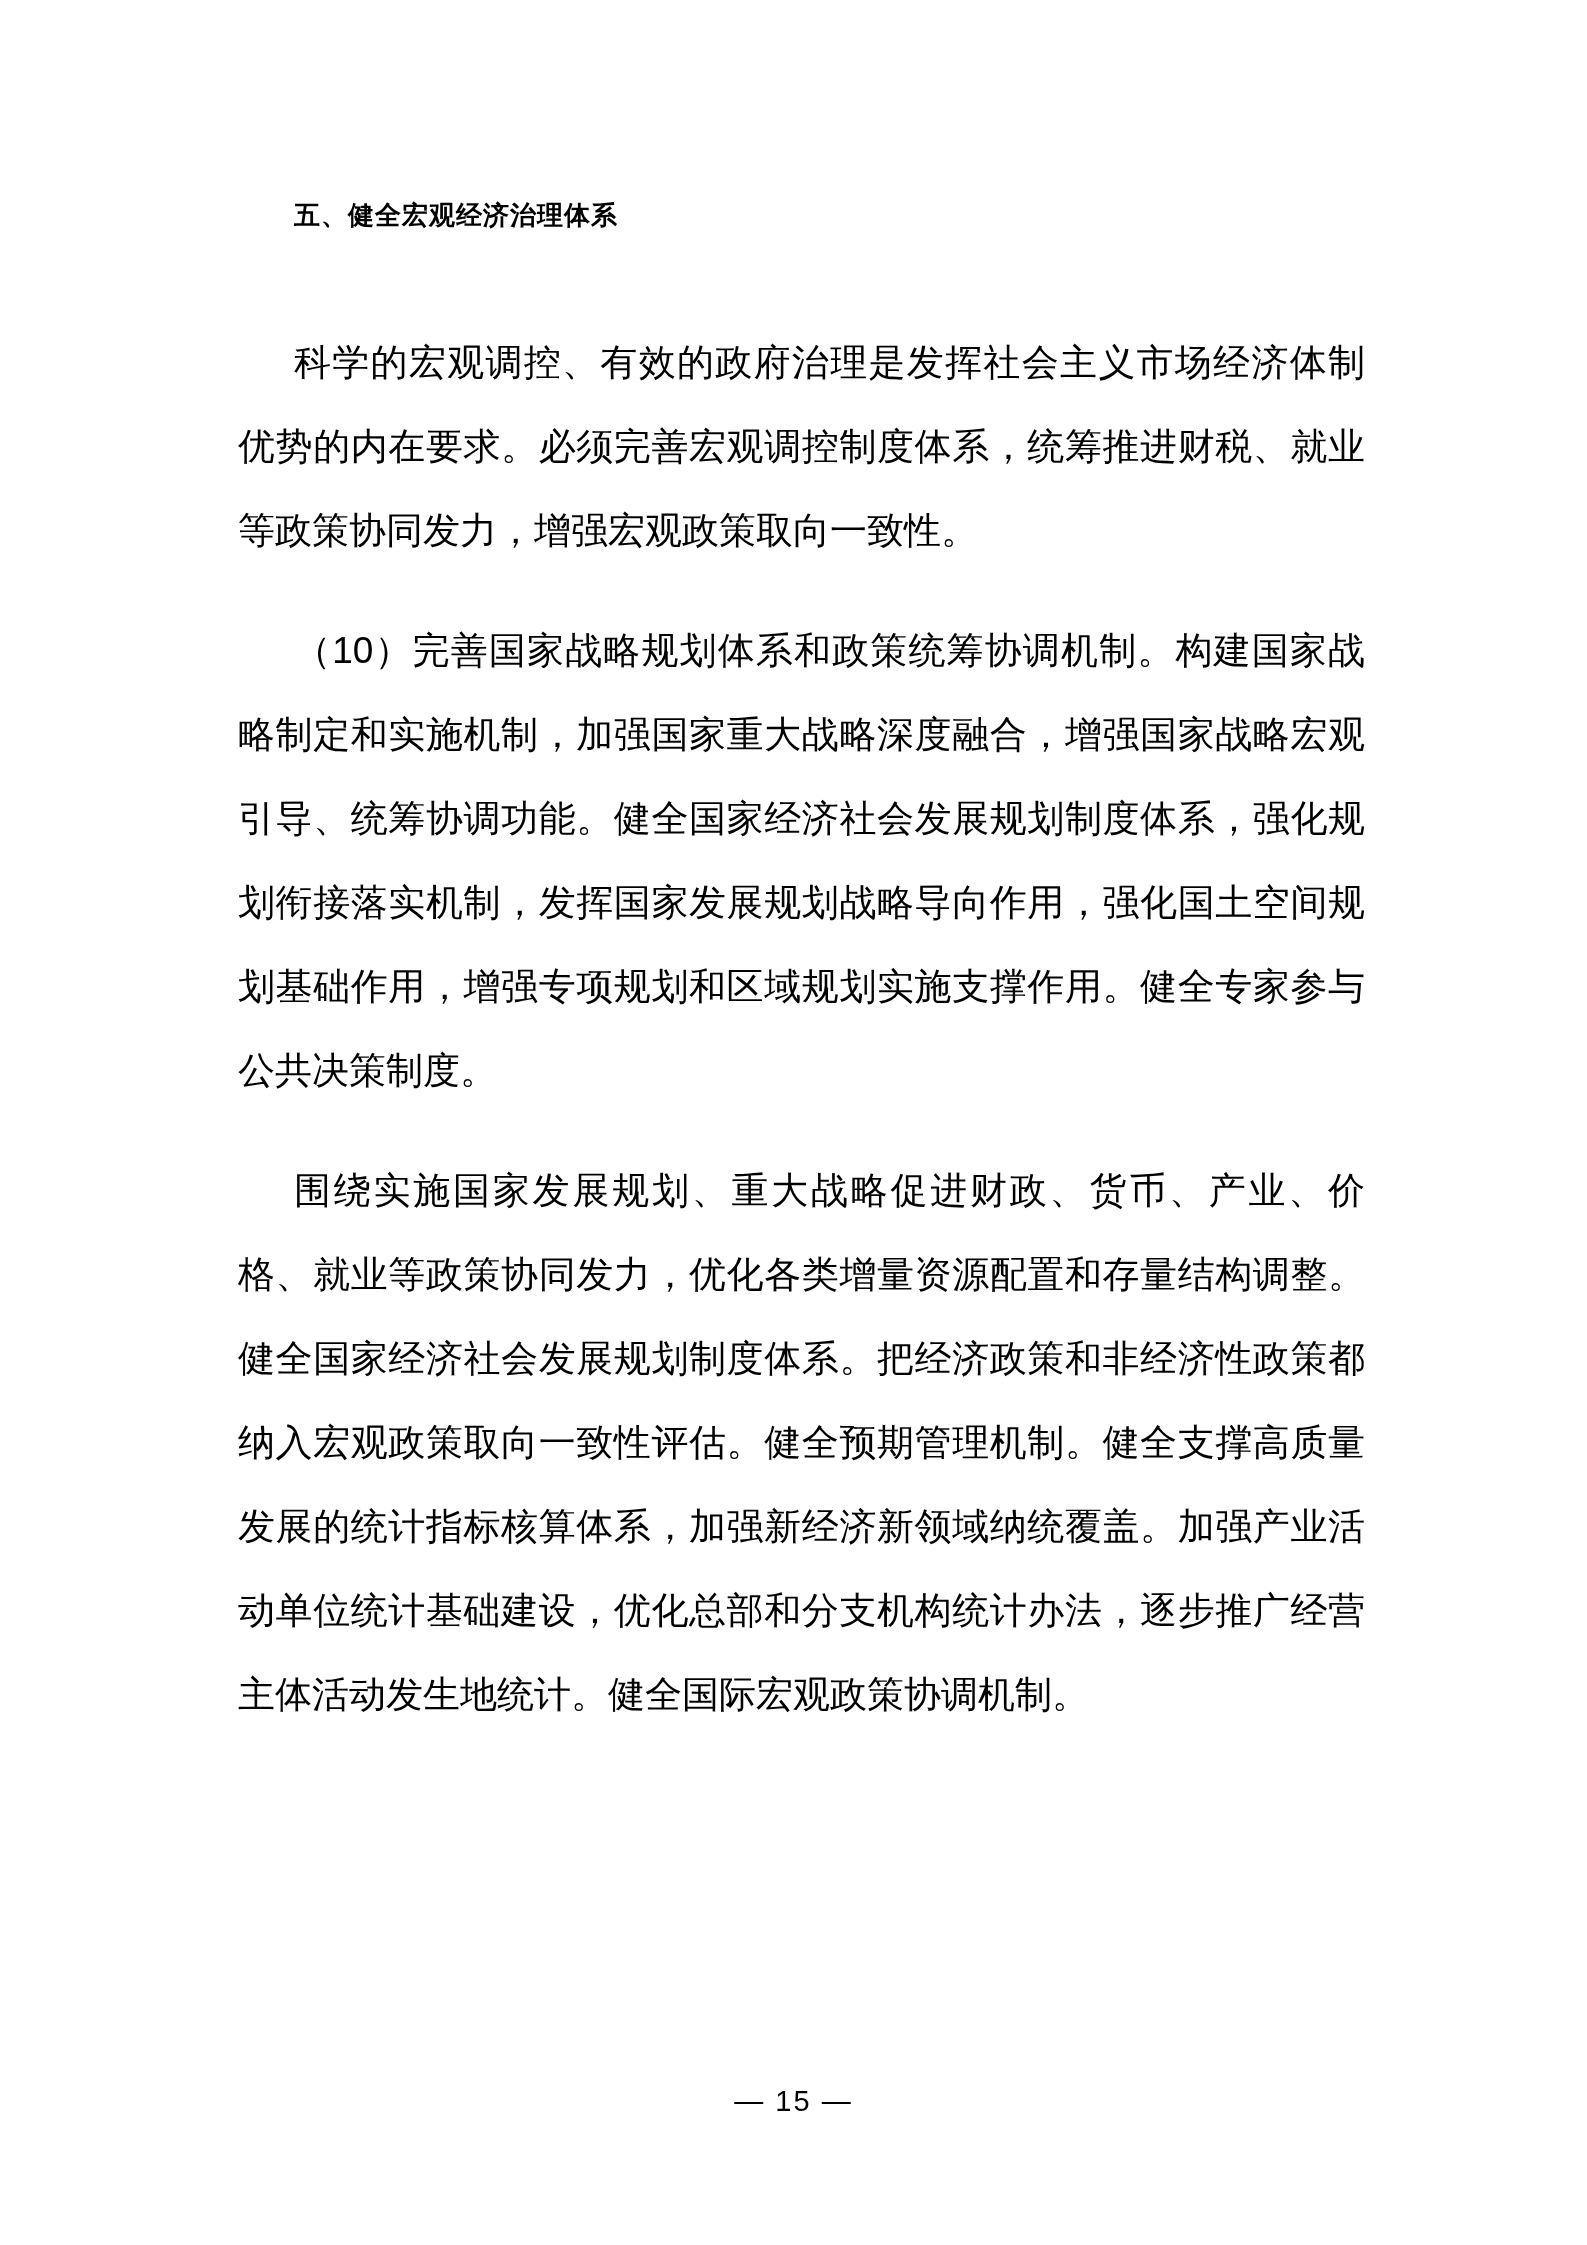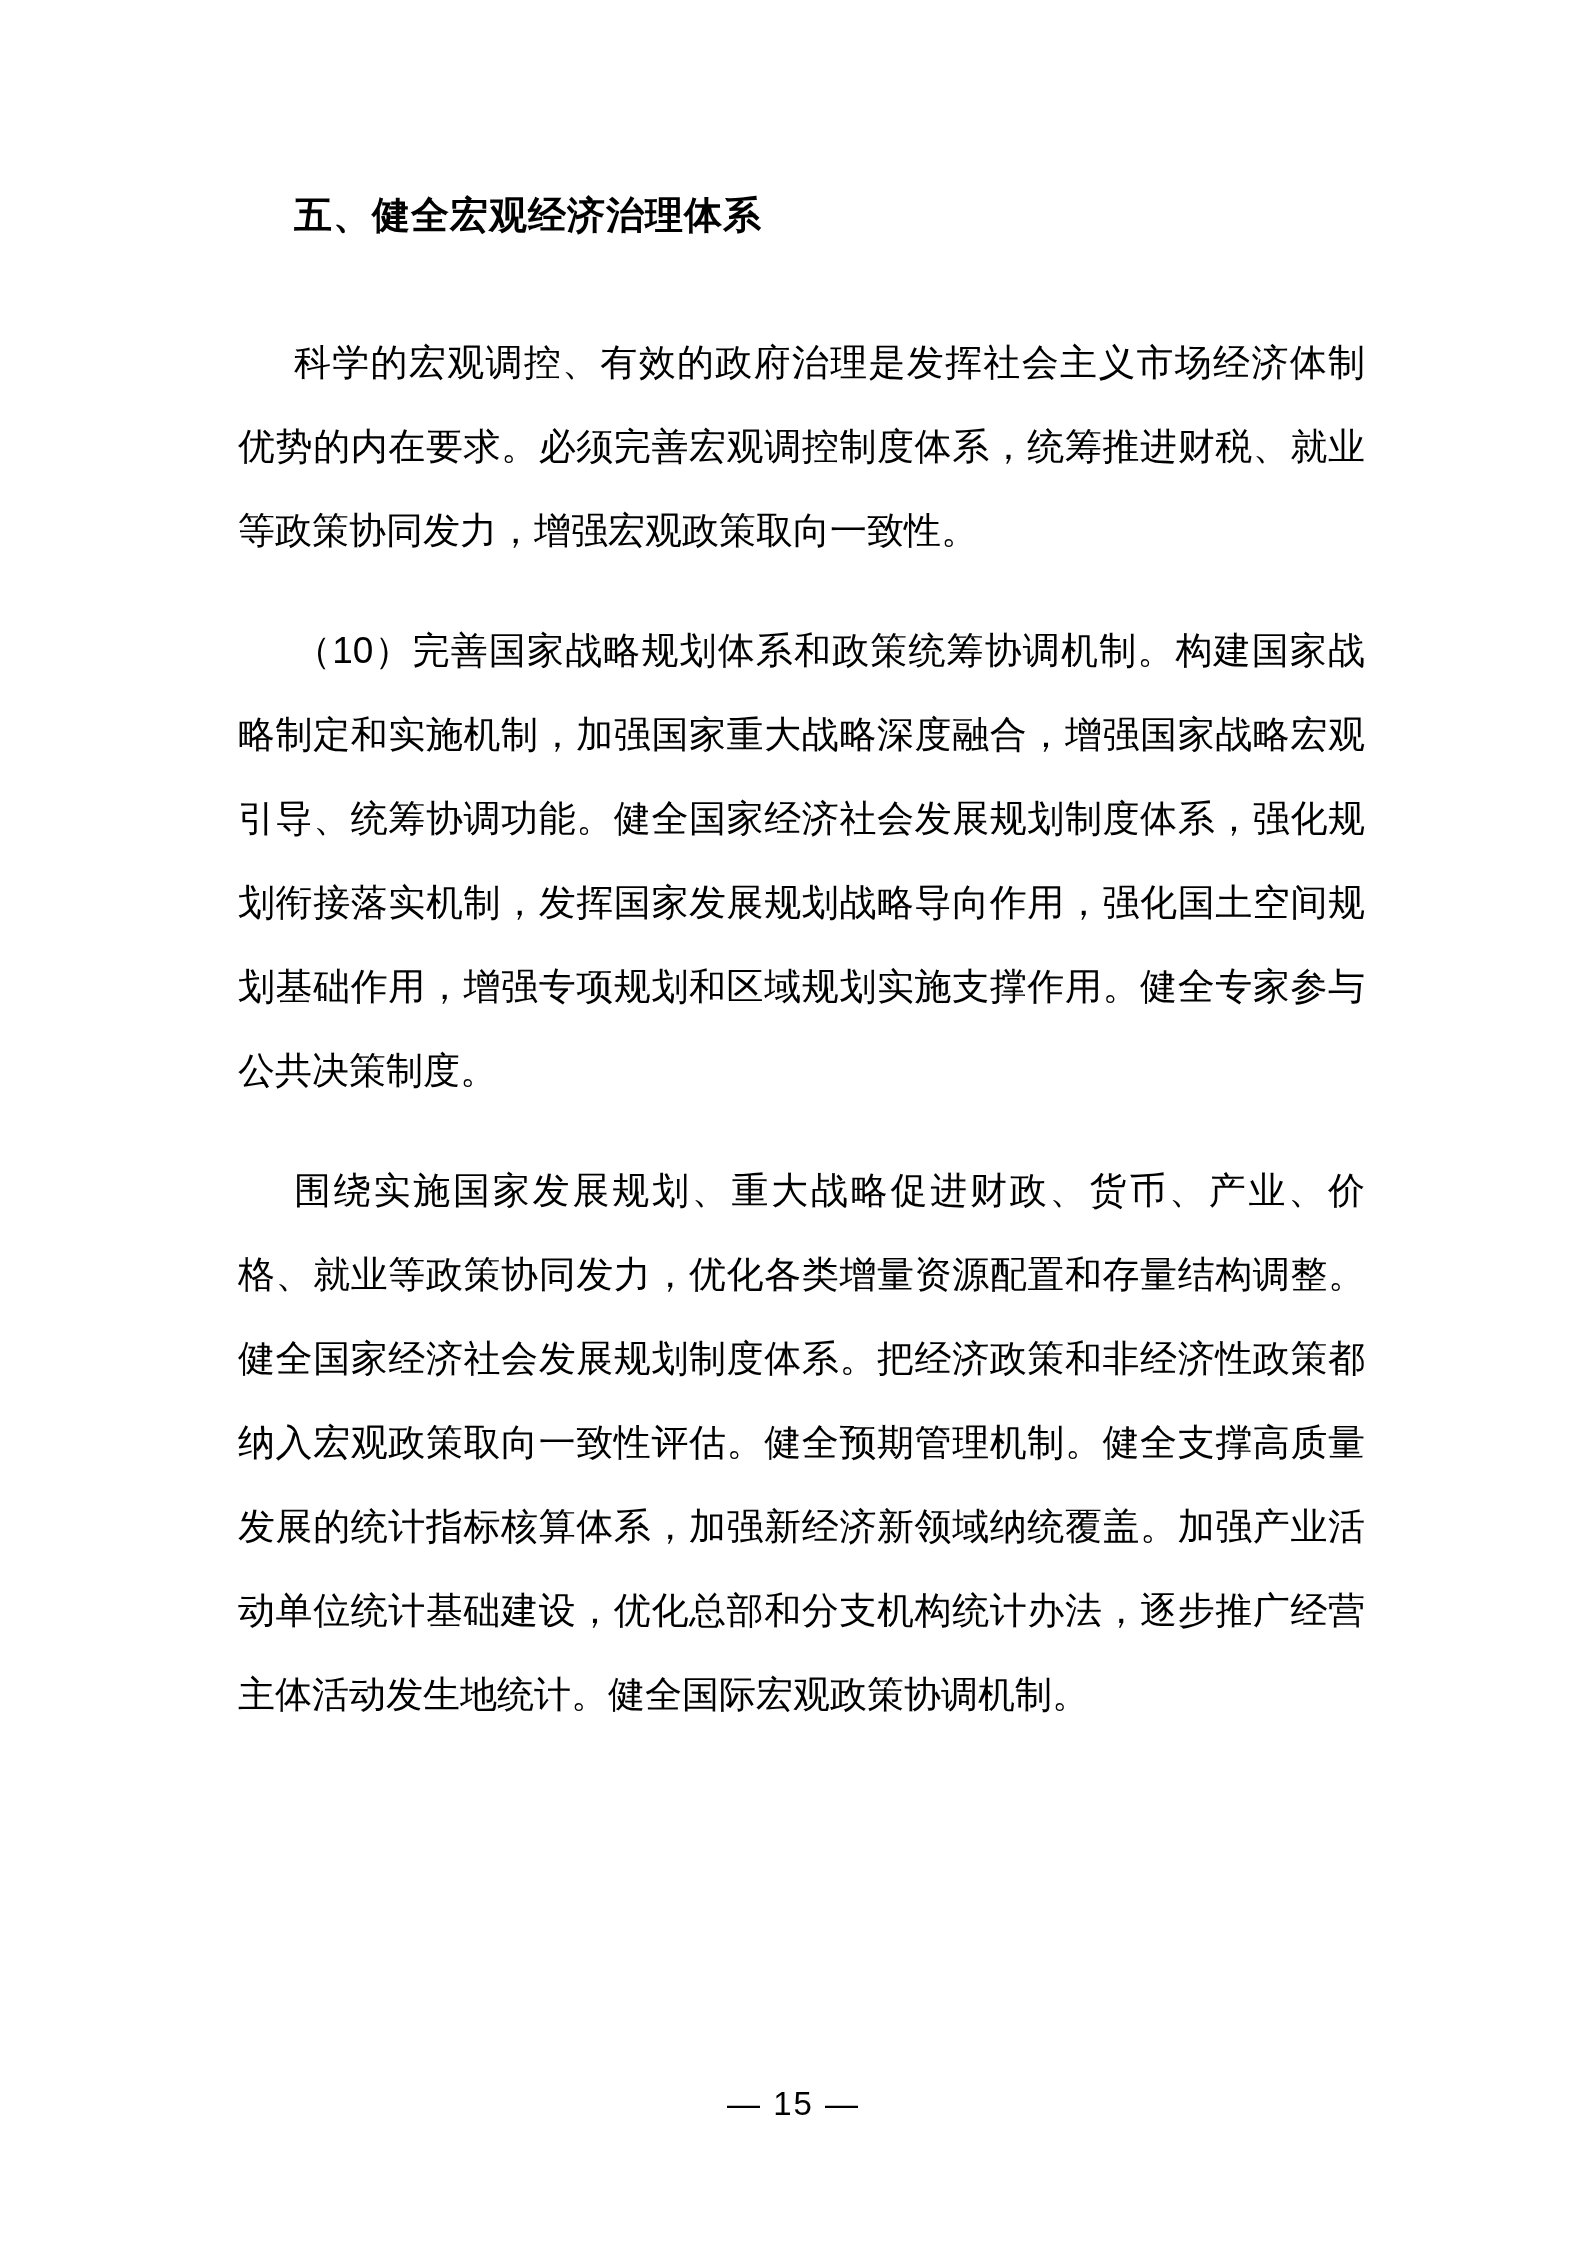--- a/index.html
+++ b/index.html
@@ -20,21 +20,21 @@
     background: #ffffff;
     overflow: hidden;
   }
   .content {
     position: absolute;
     left: 238px;
     top: 173px;
     width: 1127px;
   }
   .heading {
-    font-size: 38px;
+    font-size: 26px;
     font-weight: 700;
     line-height: 84px;
     margin: 0 0 64px 56px;
     letter-spacing: 1px;
     color: #000000;
   }
   .para {
     font-size: 37px;
     line-height: 84px;
     margin: 36px 0 0 0;
@@ -46,21 +46,21 @@
   }
   .para:first-of-type {
     margin-top: 0;
   }
   .page-number {
     position: absolute;
     top: 2085px;
     left: 0;
     width: 100%;
     text-align: center;
-    font-size: 33px;
+    font-size: 29px;
     color: #000000;
     letter-spacing: 2px;
   }
 </style>
 </head>
 <body>
 
 <div class="page">
   <div class="content">
     <h1 class="heading">五、健全宏观经济治理体系</h1>

